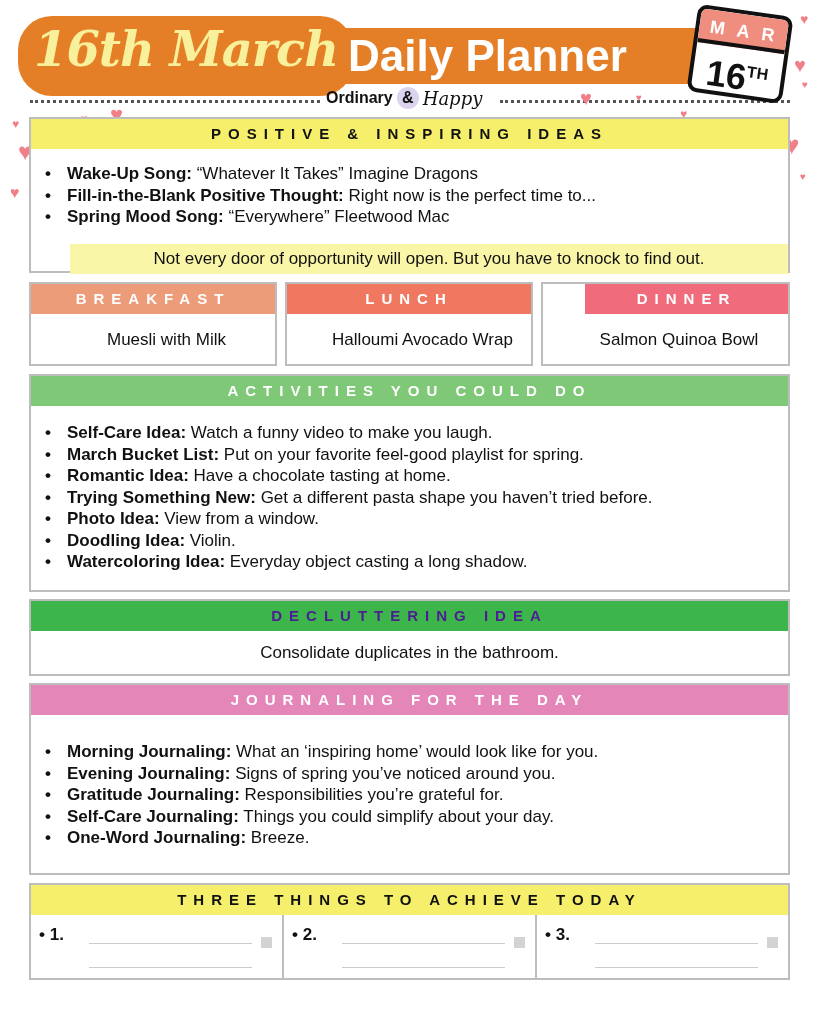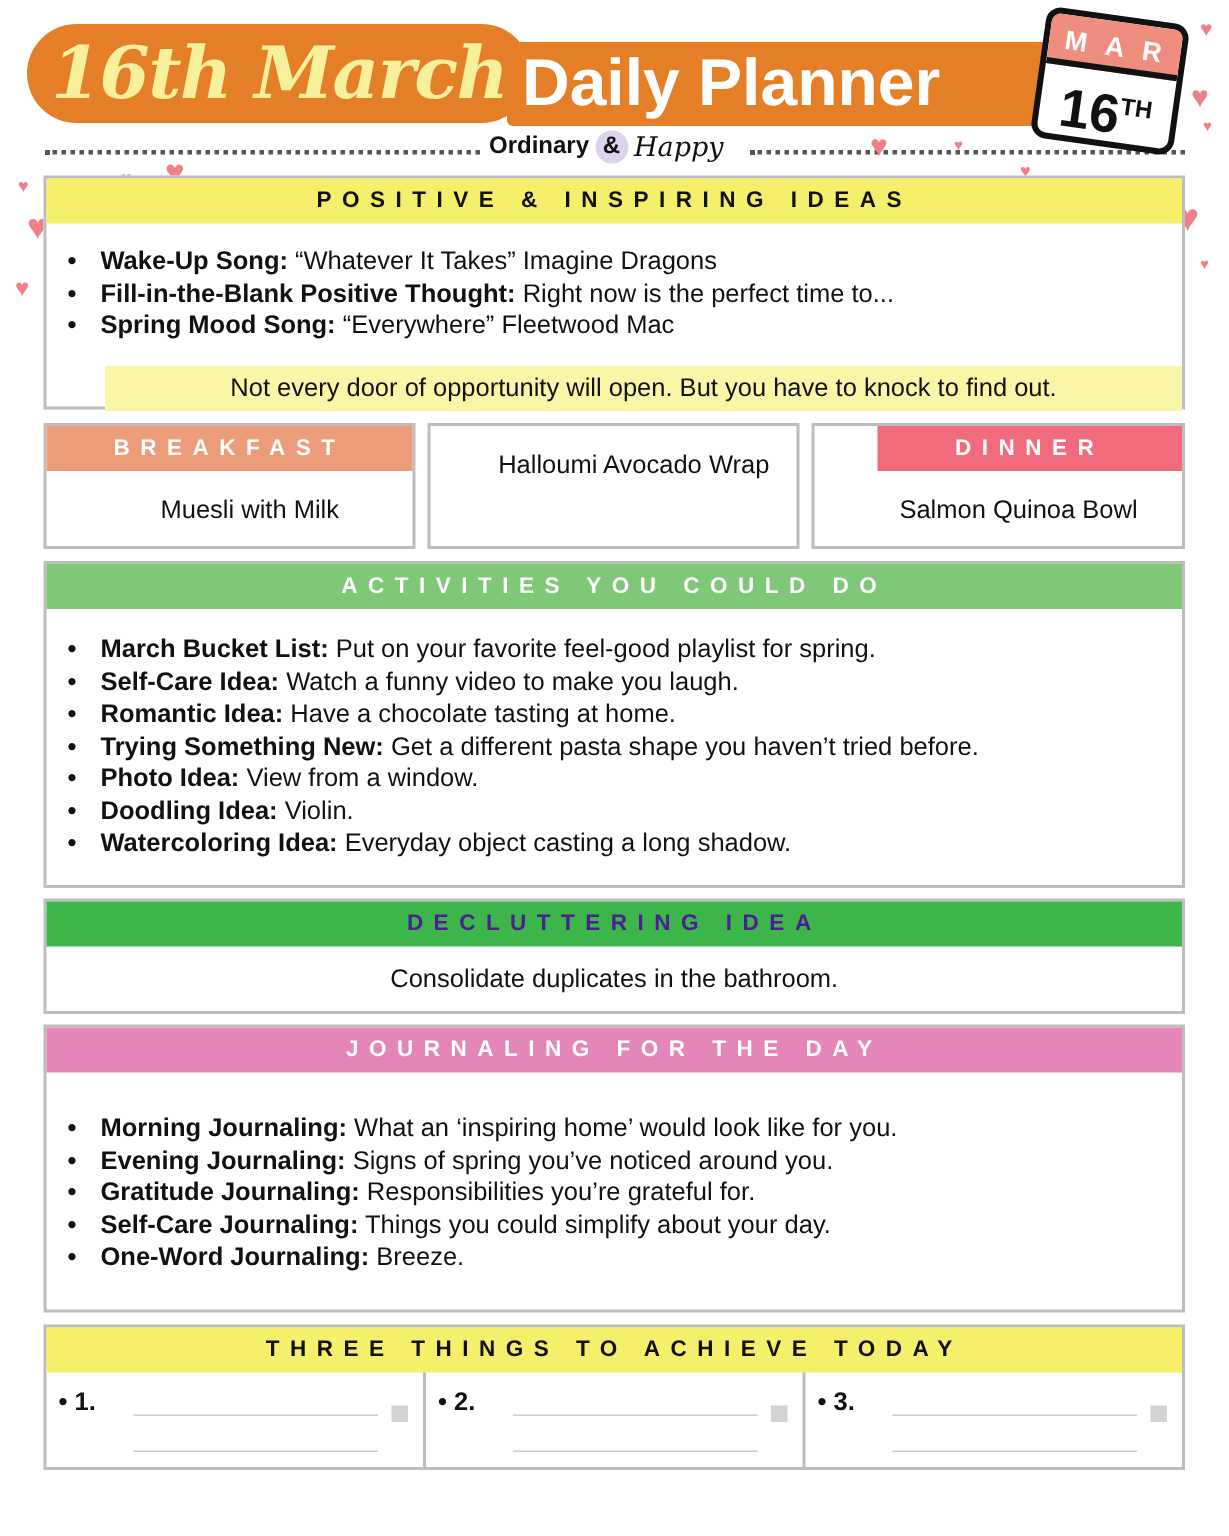--- a/index.html
+++ b/index.html
@@ -1,19 +1,19 @@
 <!DOCTYPE html>
 <html><head>
 <meta charset="utf-8">
 <style>
   * { box-sizing: border-box; margin: 0; padding: 0; }
   body { width: 819px; height: 1024px; background: #ffffff; position: relative; overflow: hidden; font-family: "Liberation Sans", sans-serif; color: #111; }
   .title-bar { position: absolute; left: 18px; top: 14px; height: 70px; width: 700px; }
   .title-bar .orange { position: absolute; left: 320px; top: 14px; width: 380px; height: 56px; background: #e57f27; border-radius: 4px 0 0 4px; }
-  .title-script { position: absolute; left: 0; top: 2px; height: 66px; padding: 0 16px; background: #e57f27; border-radius: 34px; color: #f8f09a; font-family: "DejaVu Serif", serif; font-style: italic; font-weight: bold; font-size: 48px; line-height: 66px; letter-spacing: -1px; }
+  .title-script { position: absolute; left: 0; top: 2px; height: 80px; padding: 0 16px; background: #e57f27; border-radius: 34px; color: #f8f09a; font-family: "DejaVu Serif", serif; font-style: italic; font-weight: bold; font-size: 48px; line-height: 66px; letter-spacing: -1px; }
   .title-main { position: absolute; left: 330px; top: 14px; color: #fff; font-weight: bold; font-size: 44px; line-height: 56px; font-family: "Liberation Sans", sans-serif; }
   .dots { position: absolute; top: 100px; height: 2px; border-top: 3px dotted #555; }
   .subtitle { position: absolute; left: 326px; top: 87px; font-weight: bold; font-size: 16px; display: flex; align-items: center; gap: 4px; }
   .subtitle .amp { display: inline-block; width: 22px; height: 22px; border-radius: 50%; background: #dcd3ee; text-align: center; line-height: 22px; }
   .subtitle .happy { font-family: "DejaVu Serif", serif; font-style: italic; font-weight: normal; font-size: 18px; }
   .calendar { position: absolute; left: 692px; top: 10px; width: 96px; height: 88px; transform: rotate(8deg); border: 4px solid #111; border-radius: 10px; background: #fff; overflow: hidden; }
   .calendar .mon { height: 34px; background: #ef8e7f; color: #fff; font-weight: bold; font-size: 18px; letter-spacing: 12px; text-align: center; line-height: 34px; border-bottom: 4px solid #111; padding-left: 10px; }
   .calendar .day { font-weight: bold; font-size: 36px; text-align: center; line-height: 46px; }
   .calendar .day sup { font-size: 16px; }
   .heart { position: absolute; color: #f07f88; line-height: 1; }
@@ -79,33 +79,34 @@
     </ul>
   </div>
   <div class="quote">Not every door of opportunity will open. But you have to knock to find out.</div>
 </div>
 
 <div class="meal" style="left:29px;">
   <div class="sec-head" style="background:#ec9c78;">BREAKFAST</div>
   <div class="val">Muesli with Milk</div>
 </div>
 <div class="meal" style="left:285px;">
+  <div class="sec-head" style="background:#f07861;">LUNCH</div>
   <div class="val">Halloumi Avocado Wrap</div>
 </div>
 <div class="meal" style="left:541px;width:249px;">
   <div class="sec-head" style="background:#f06c7c;margin-left:42px;">DINNER</div>
   <div class="val">Salmon Quinoa Bowl</div>
 </div>
 
 <div class="section" style="top:374px;height:218px;">
   <div class="sec-head" style="background:#7ec878;color:#fff;">ACTIVITIES YOU COULD DO</div>
   <div class="sec-body" style="padding-top:16px;">
     <ul>
+      <li><b>Self-Care Idea:</b><span> Watch a funny video to make you laugh.</span></li>
       <li><b>March Bucket List:</b><span> Put on your favorite feel-good playlist for spring.</span></li>
-      <li><b>Self-Care Idea:</b><span> Watch a funny video to make you laugh.</span></li>
       <li><b>Romantic Idea:</b><span> Have a chocolate tasting at home.</span></li>
       <li><b>Trying Something New:</b><span> Get a different pasta shape you haven’t tried before.</span></li>
       <li><b>Photo Idea:</b><span> View from a window.</span></li>
       <li><b>Doodling Idea:</b><span> Violin.</span></li>
       <li><b>Watercoloring Idea:</b><span> Everyday object casting a long shadow.</span></li>
     </ul>
   </div>
 </div>
 
 <div class="section" style="top:599px;height:77px;">

